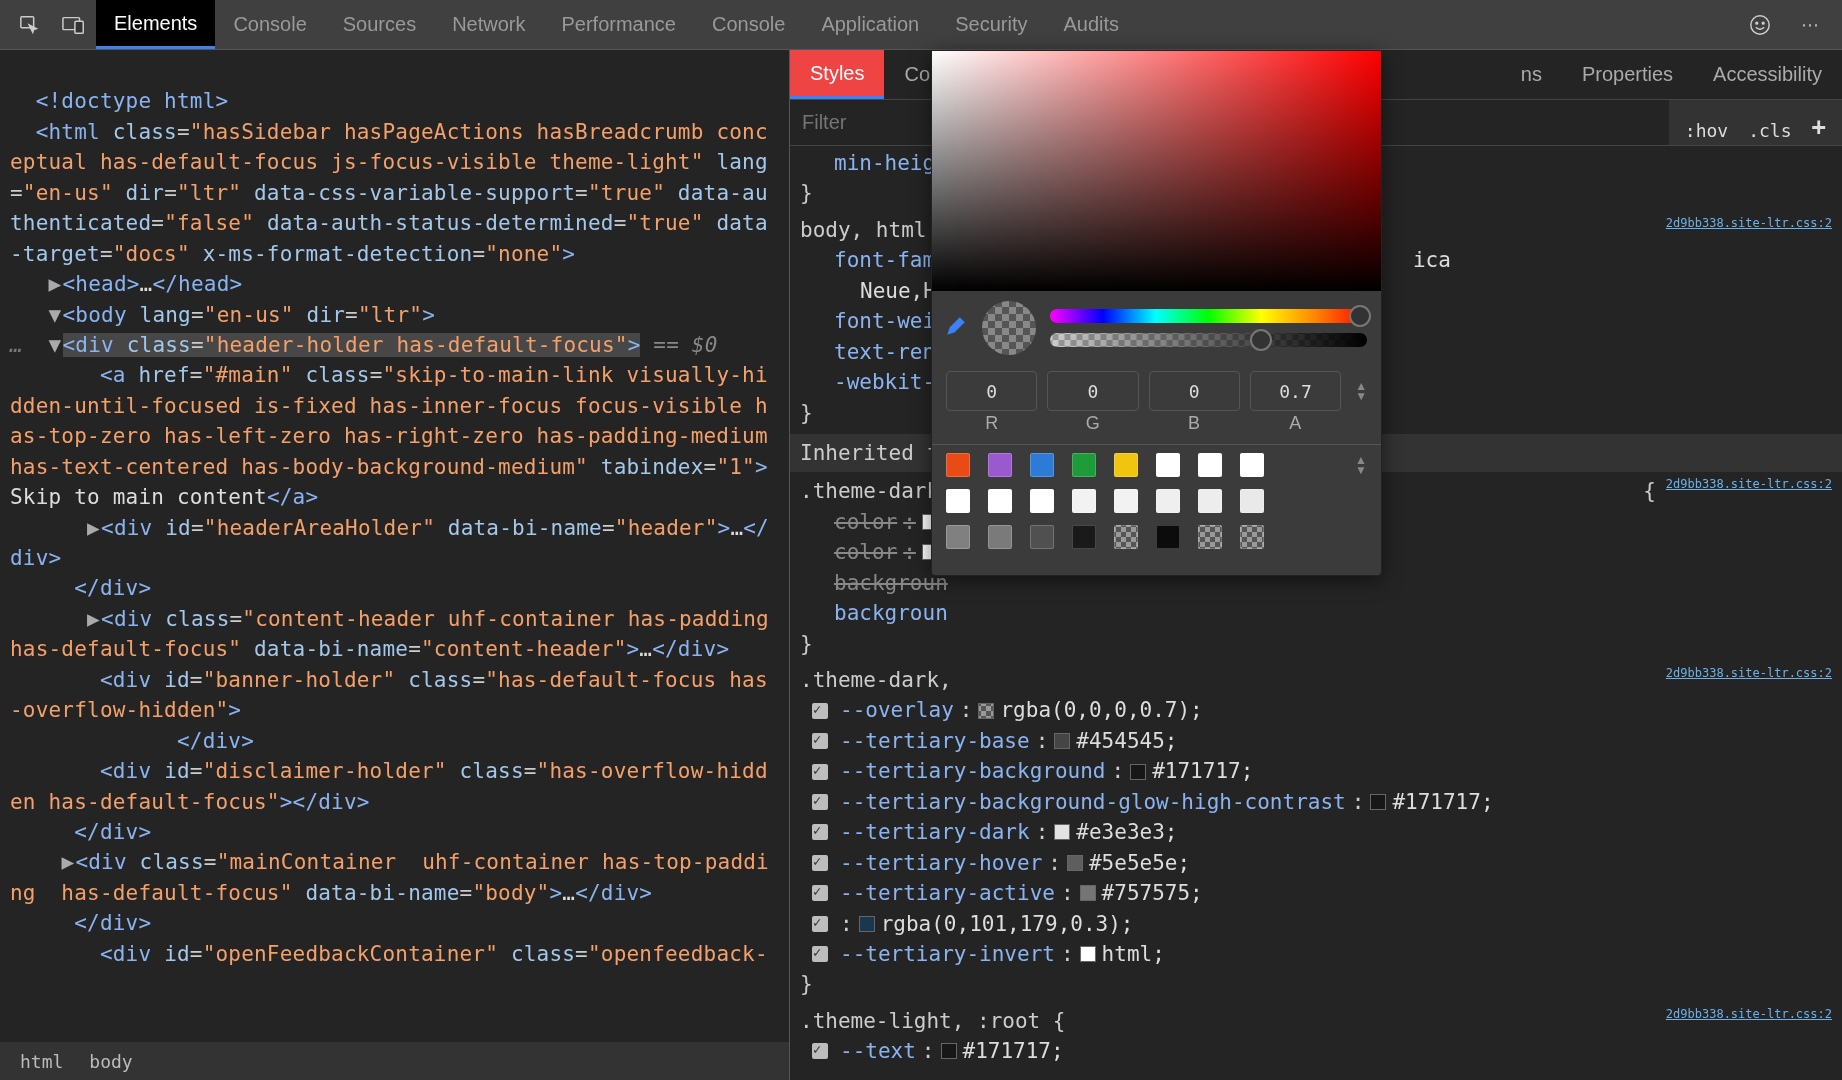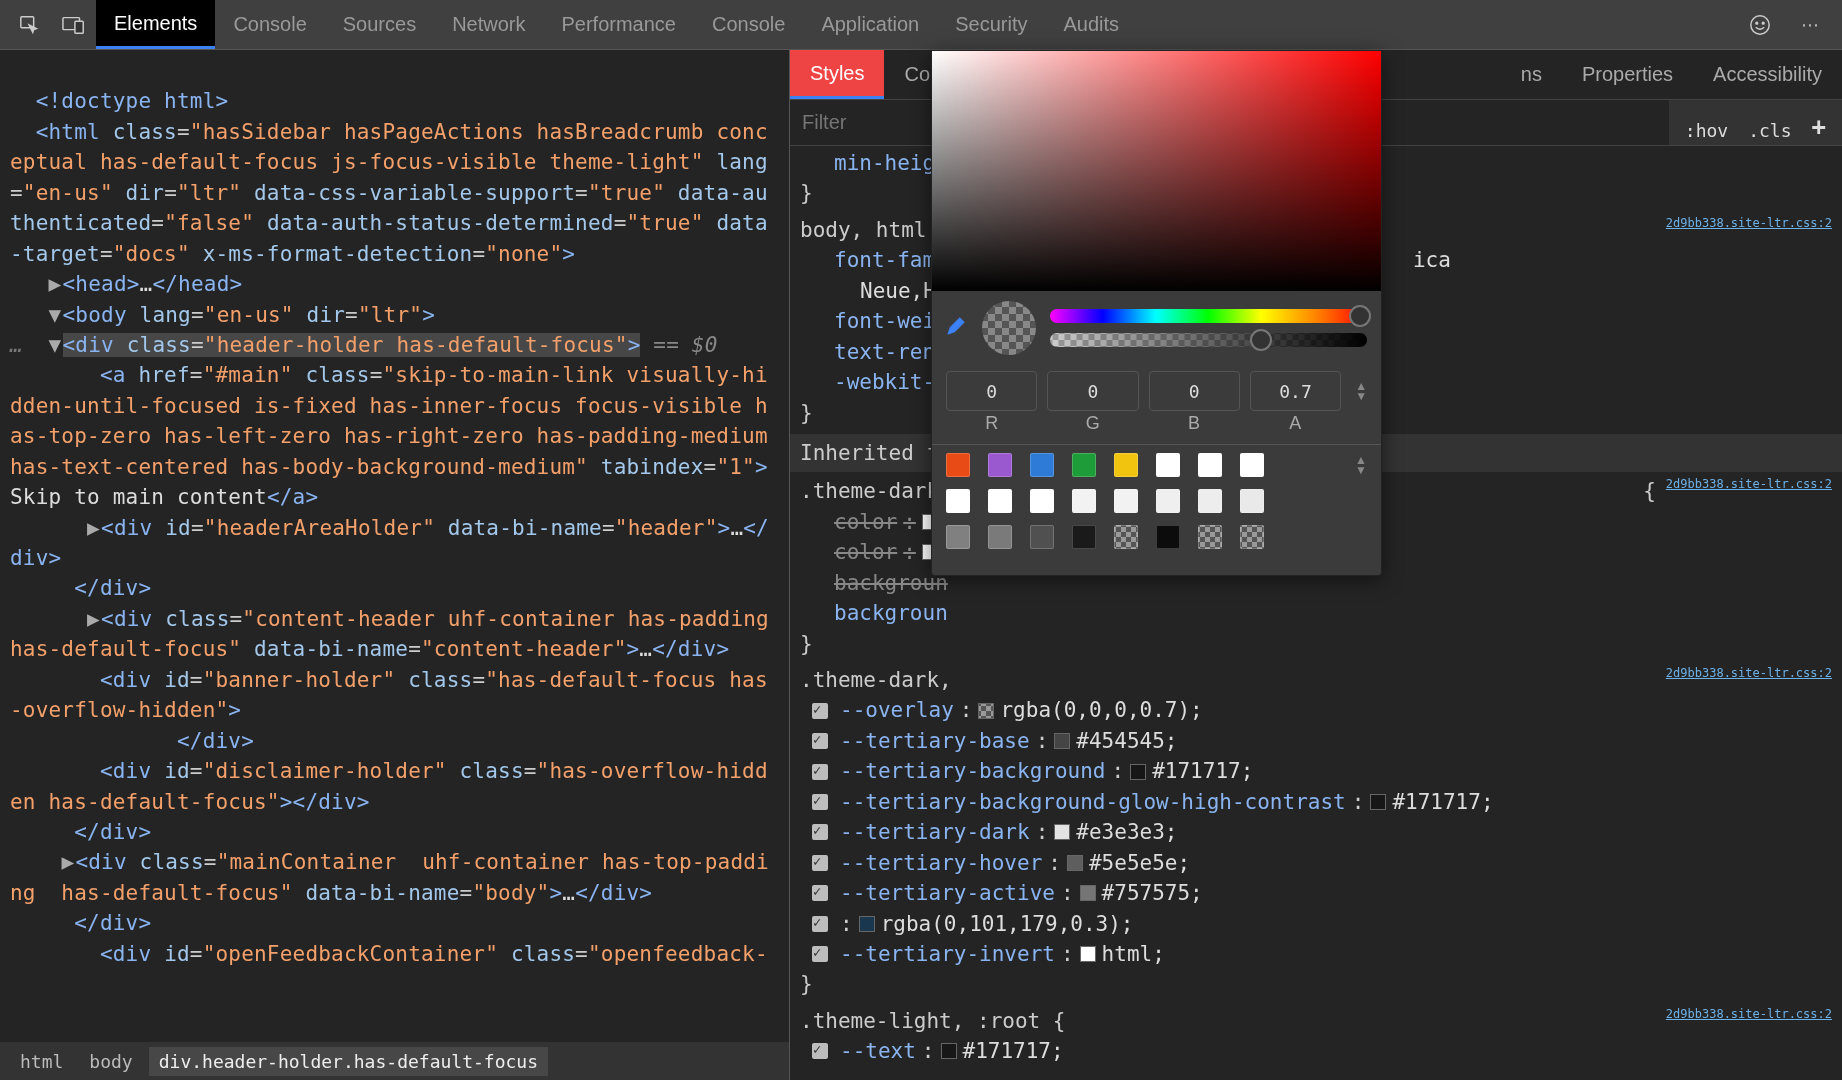--- a/index.html
+++ b/index.html
@@ -285,21 +285,20 @@
 <span class="txt">             </span><span class="tag">&lt;/div&gt;</span>
 <span class="txt">       </span><span class="tag">&lt;div</span> <span class="attr">id</span>=<span class="val">"disclaimer-holder"</span> <span class="attr">class</span>=<span class="val">"has-overflow-hidden has-default-focus"</span><span class="tag">&gt;&lt;/div&gt;</span>
 <span class="txt">     </span><span class="tag">&lt;/div&gt;</span>
 <span class="txt">    </span><span class="arrow">▶</span><span class="tag">&lt;div</span> <span class="attr">class</span>=<span class="val">"mainContainer  uhf-container has-top-padding  has-default-focus"</span> <span class="attr">data-bi-name</span>=<span class="val">"body"</span><span class="tag">&gt;</span><span class="txt">…</span><span class="tag">&lt;/div&gt;</span>
 <span class="txt">     </span><span class="tag">&lt;/div&gt;</span>
 <span class="txt">       </span><span class="tag">&lt;div</span> <span class="attr">id</span>=<span class="val">"openFeedbackContainer"</span> <span class="attr">class</span>=<span class="val">"openfeedback-</span>
     </div>
     <div class="breadcrumb-bar">
       <span class="crumb">html</span>
       <span class="crumb">body</span>
-      <span class="crumb active">div.header-holder.has-default-focus</span>
     </div>
   </div>
 
   <div class="styles-panel">
     <div class="styles-tabs">
       <div class="stab active">Styles</div>
       <div class="stab">Co</div>
       <div class="stab" style="margin-left:auto">ns</div>
       <div class="stab">Properties</div>
       <div class="stab">Accessibility</div>

